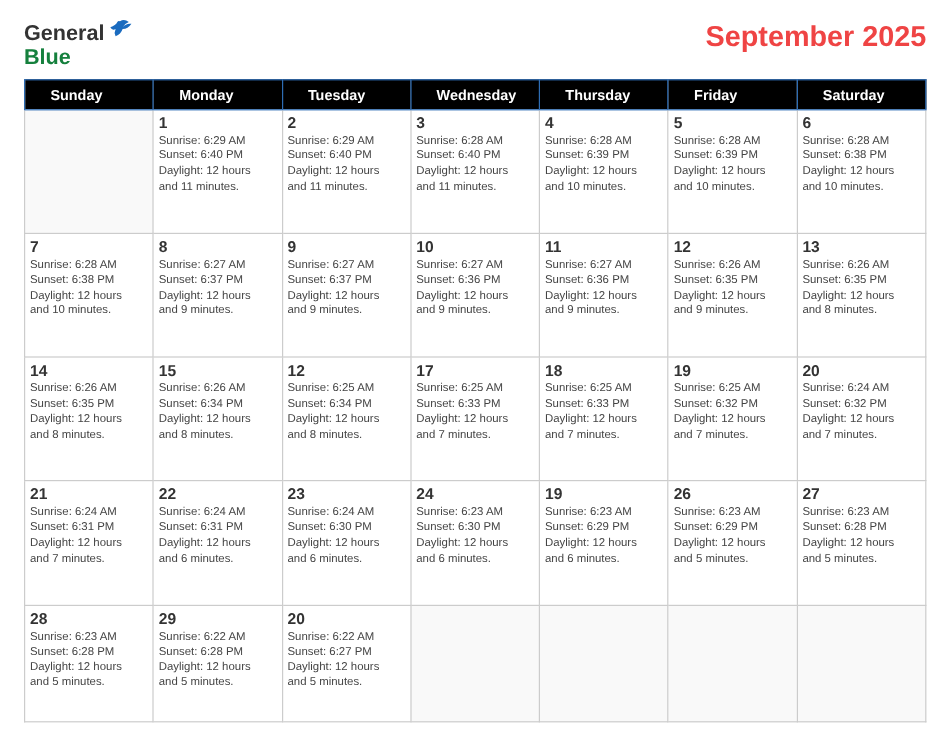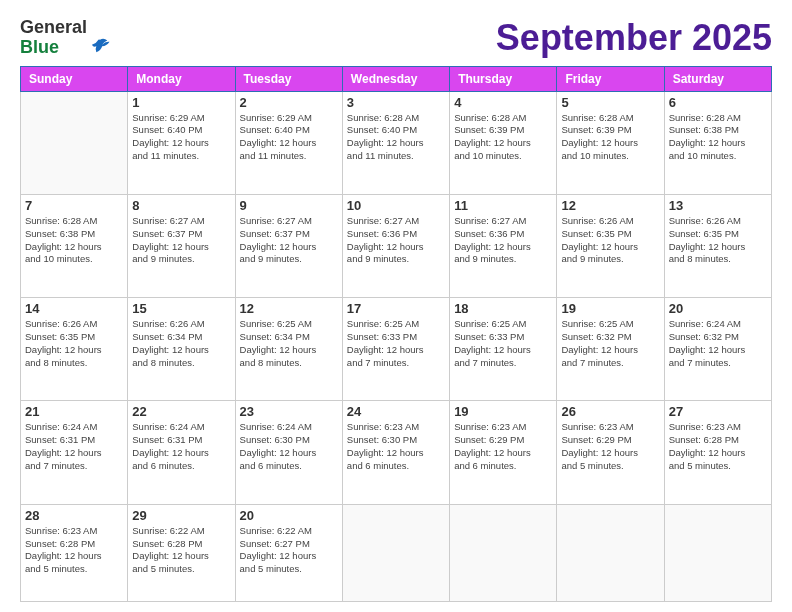--- a/index.html
+++ b/index.html
@@ -39,42 +39,42 @@
     .logo-bird {
       width: 22px;
       height: 22px;
       margin-left: 2px;
       margin-top: -4px;
     }
     .title-block {
       text-align: right;
     }
     .month-title {
-      font-size: 36px;
+      font-size: 24px;
       font-weight: bold;
-      color: #4c1d95;
+      color: #ef4444;
       line-height: 1.1;
     }
     .location {
       font-size: 15px;
       color: #555;
     }
     .calendar {
       flex: 1;
       border: 1px solid #ccc;
       border-collapse: collapse;
       width: 100%;
       table-layout: fixed;
     }
     .calendar th {
-      background-color: #d946ef;
+      background-color: #000000;
       color: white;
       font-size: 12px;
       font-weight: bold;
-      padding: 5px 8px;
+      padding: 5px 21px;
       text-align: left;
       border: 1px solid #2e6db4;
     }
     .calendar td {
       border: 1px solid #ccc;
       vertical-align: top;
       padding: 3px 4px;
       font-size: 10px;
       color: #333;
       height: 80px;
@@ -98,21 +98,21 @@
       height: 68px;
       margin-left: 41px;
     }
   </style>
 </head>
 <body>
 
 <div class="page">
   <div class="header">
     <div class="logo">
-      <div style="display:flex; align-items:flex-end;">
+      <div style="display:flex; align-items:flex-start;">
         <div class="logo-text">
           <span class="logo-general">General</span>
           <span class="logo-blue">Blue</span>
         </div>
         <svg class="logo-bird" viewBox="0 0 30 30">
           <path d="M15 5 Q20 2 25 6 Q20 8 18 12 Q22 7 28 8 Q24 14 18 14 Q16 20 10 22 Q8 18 10 14 Q6 16 4 12 Q10 10 12 6 Q13 4 15 5Z" fill="#1a6bbf"></path>
         </svg>
       </div>
     </div>
     <div class="title-block">

